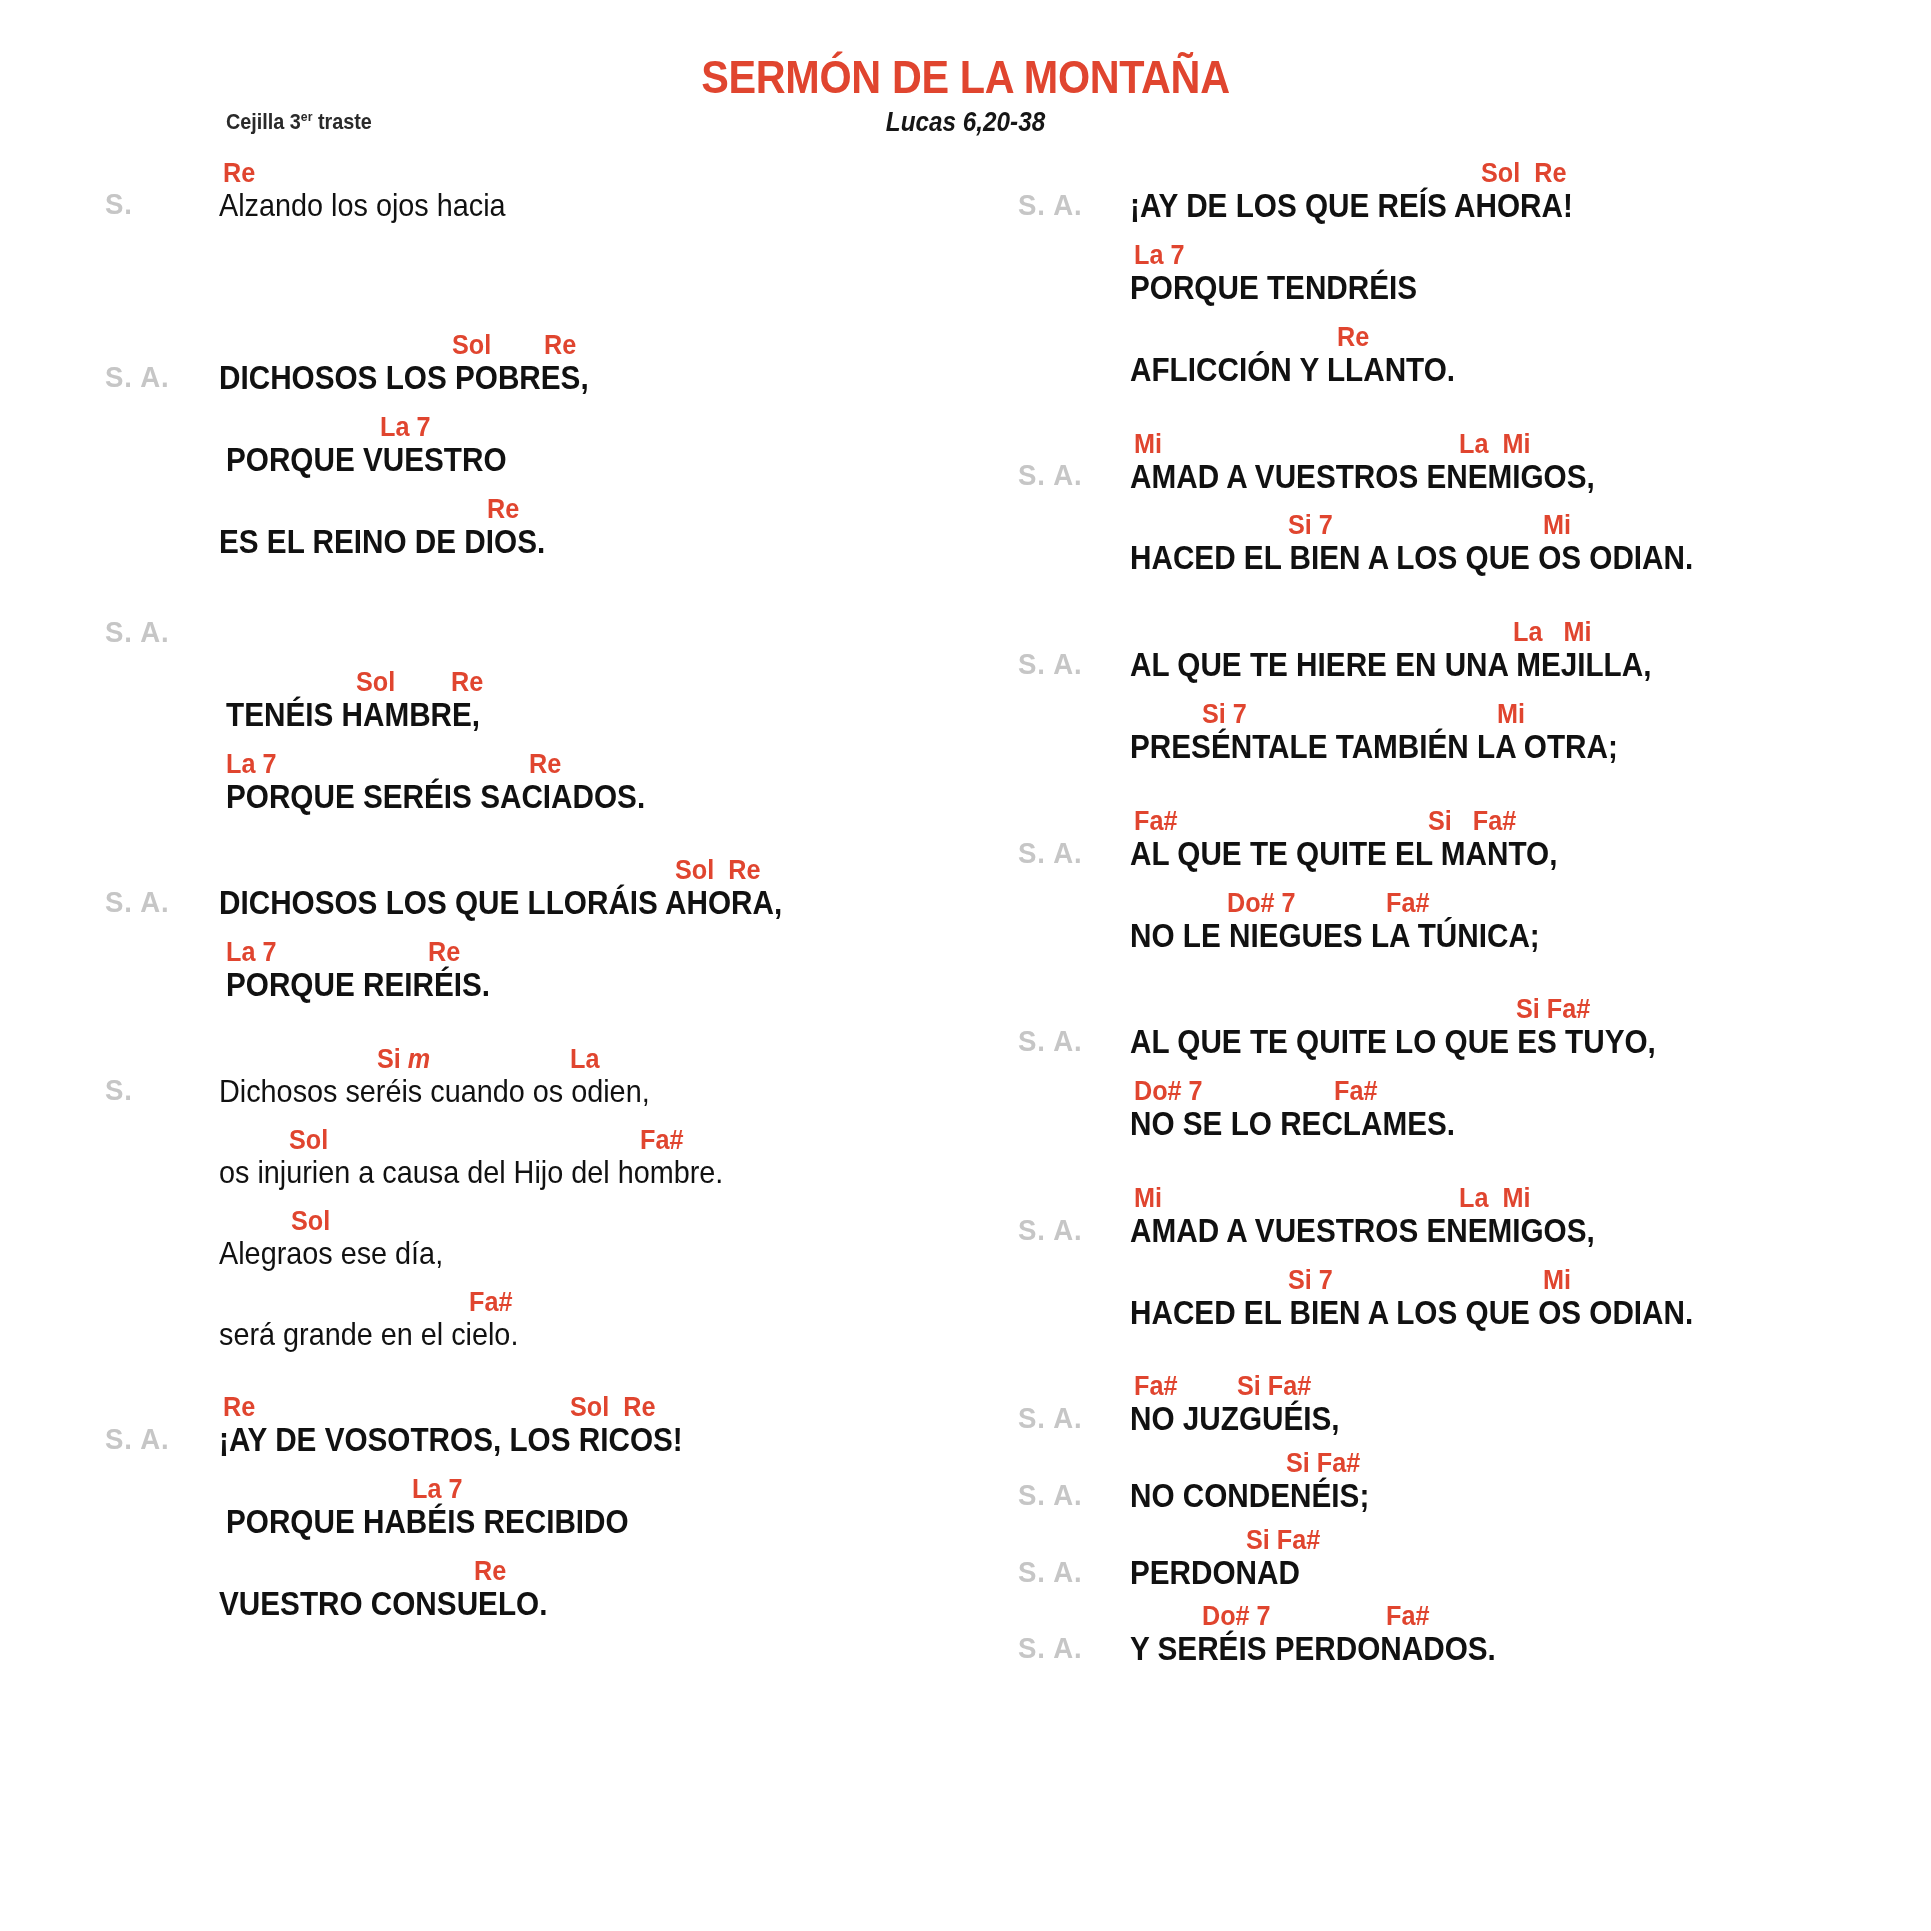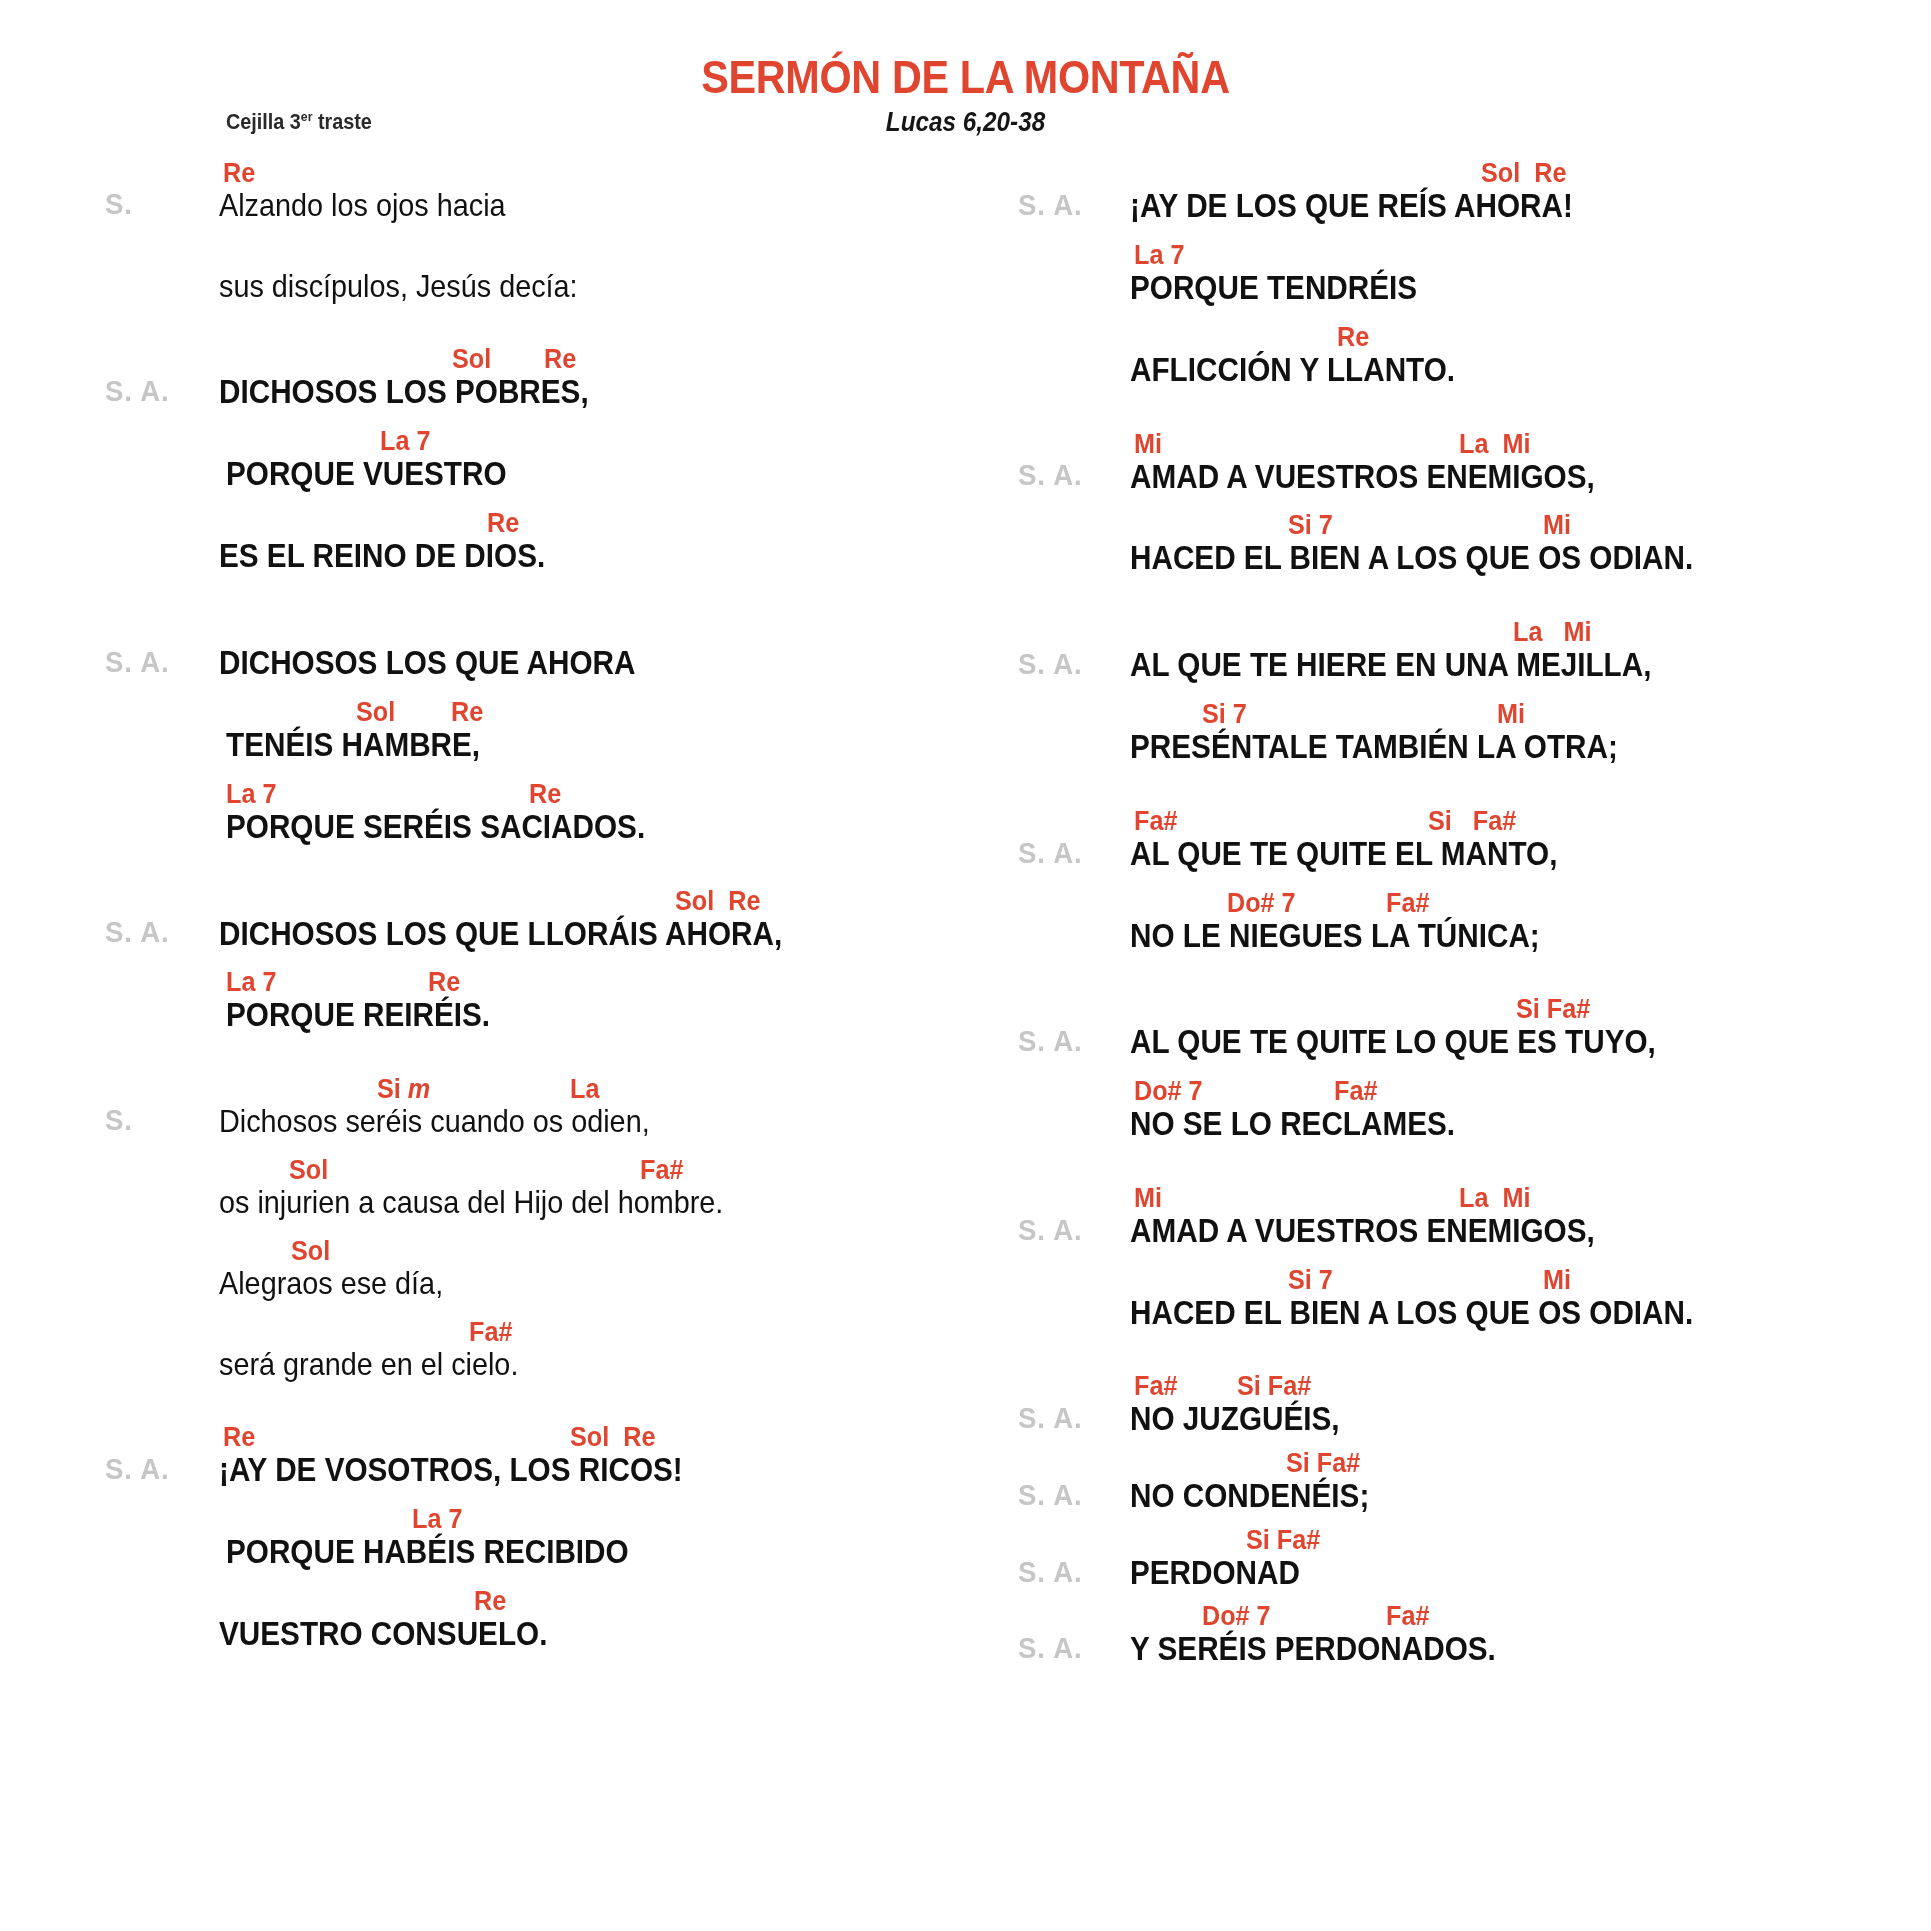--- a/index.html
+++ b/index.html
@@ -165,24 +165,20 @@
       <div class="stanza">
         <div class="line">
           <div class="part">S.</div>
           <div class="lyricbox">
             <div class="chordrow"><span class="chord" style="left: 3.5px;">Re</span></div>
             <div class="lyric">Alzando los ojos hacia</div>
           </div>
         </div>
         <div class="line">
           <div class="part"></div>
-          <div class="lyricbox">
-            <div class="chordrow"></div>
-            <div class="lyric">sus discípulos, Jesús decía:</div>
-          </div>
         </div>
       </div>
       <div class="stanza">
         <div class="line">
           <div class="part">S. A.</div>
           <div class="lyricbox">
             <div class="chordrow"><span class="chord" style="left: 233px;">Sol</span><span class="chord" style="left: 325px;">Re</span></div>
             <div class="lyric shout">DICHOSOS LOS POBRES,</div>
           </div>
         </div>
@@ -197,24 +193,20 @@
           <div class="part"></div>
           <div class="lyricbox">
             <div class="chordrow"><span class="chord" style="left: 268px;">Re</span></div>
             <div class="lyric shout">ES EL REINO DE DIOS.</div>
           </div>
         </div>
       </div>
       <div class="stanza">
         <div class="line">
           <div class="part">S. A.</div>
-          <div class="lyricbox">
-            <div class="chordrow"></div>
-            <div class="lyric shout">DICHOSOS LOS QUE AHORA</div>
-          </div>
         </div>
         <div class="line">
           <div class="part"></div>
           <div class="lyricbox" style="margin-left: 7px;">
             <div class="chordrow"><span class="chord" style="left: 130px;">Sol</span><span class="chord" style="left: 225px;">Re</span></div>
             <div class="lyric shout">TENÉIS HAMBRE,</div>
           </div>
         </div>
         <div class="line">
           <div class="part"></div>

